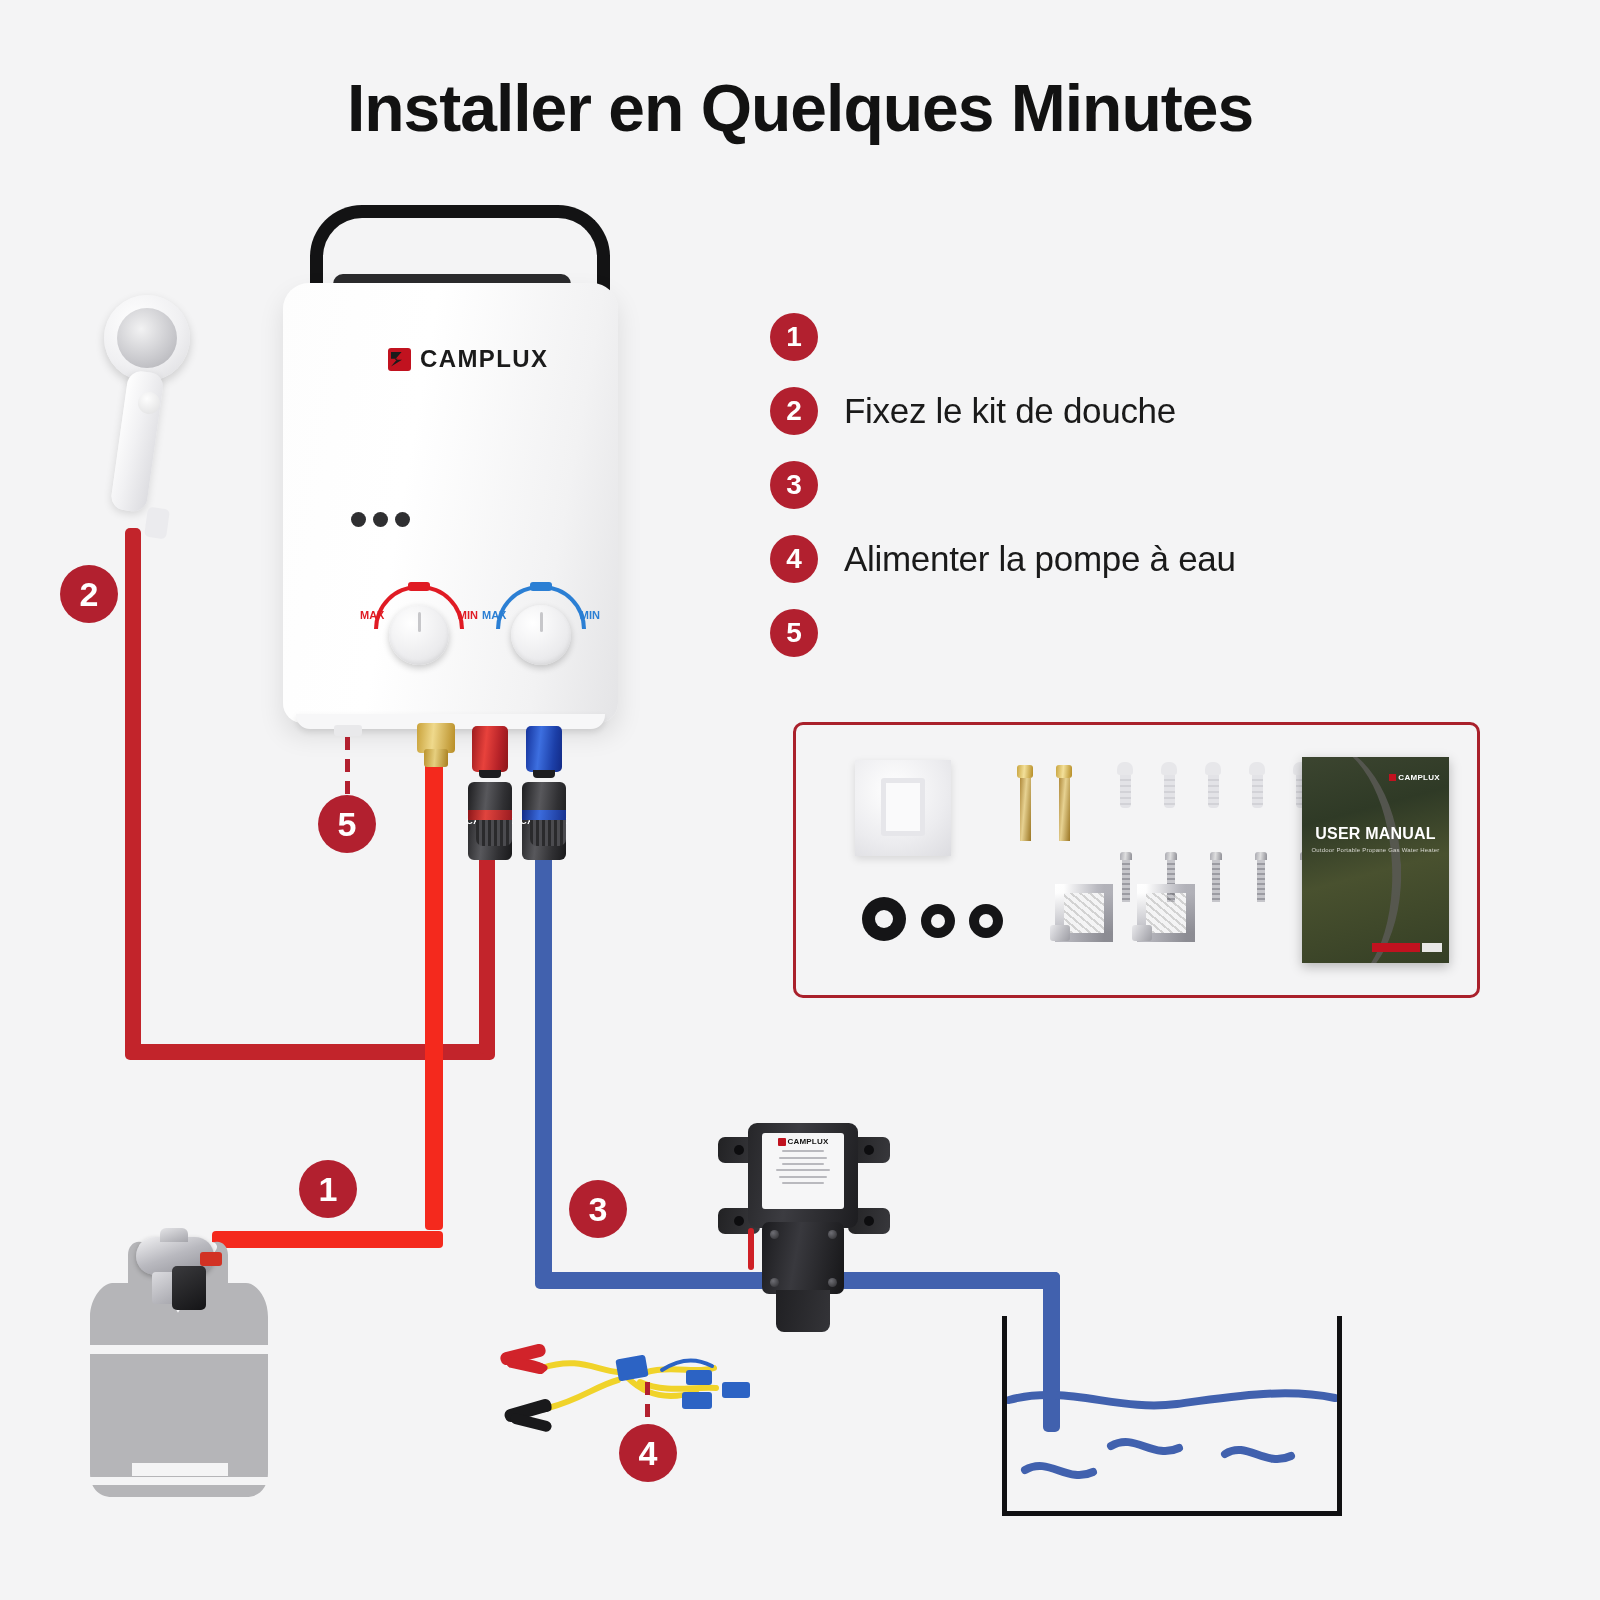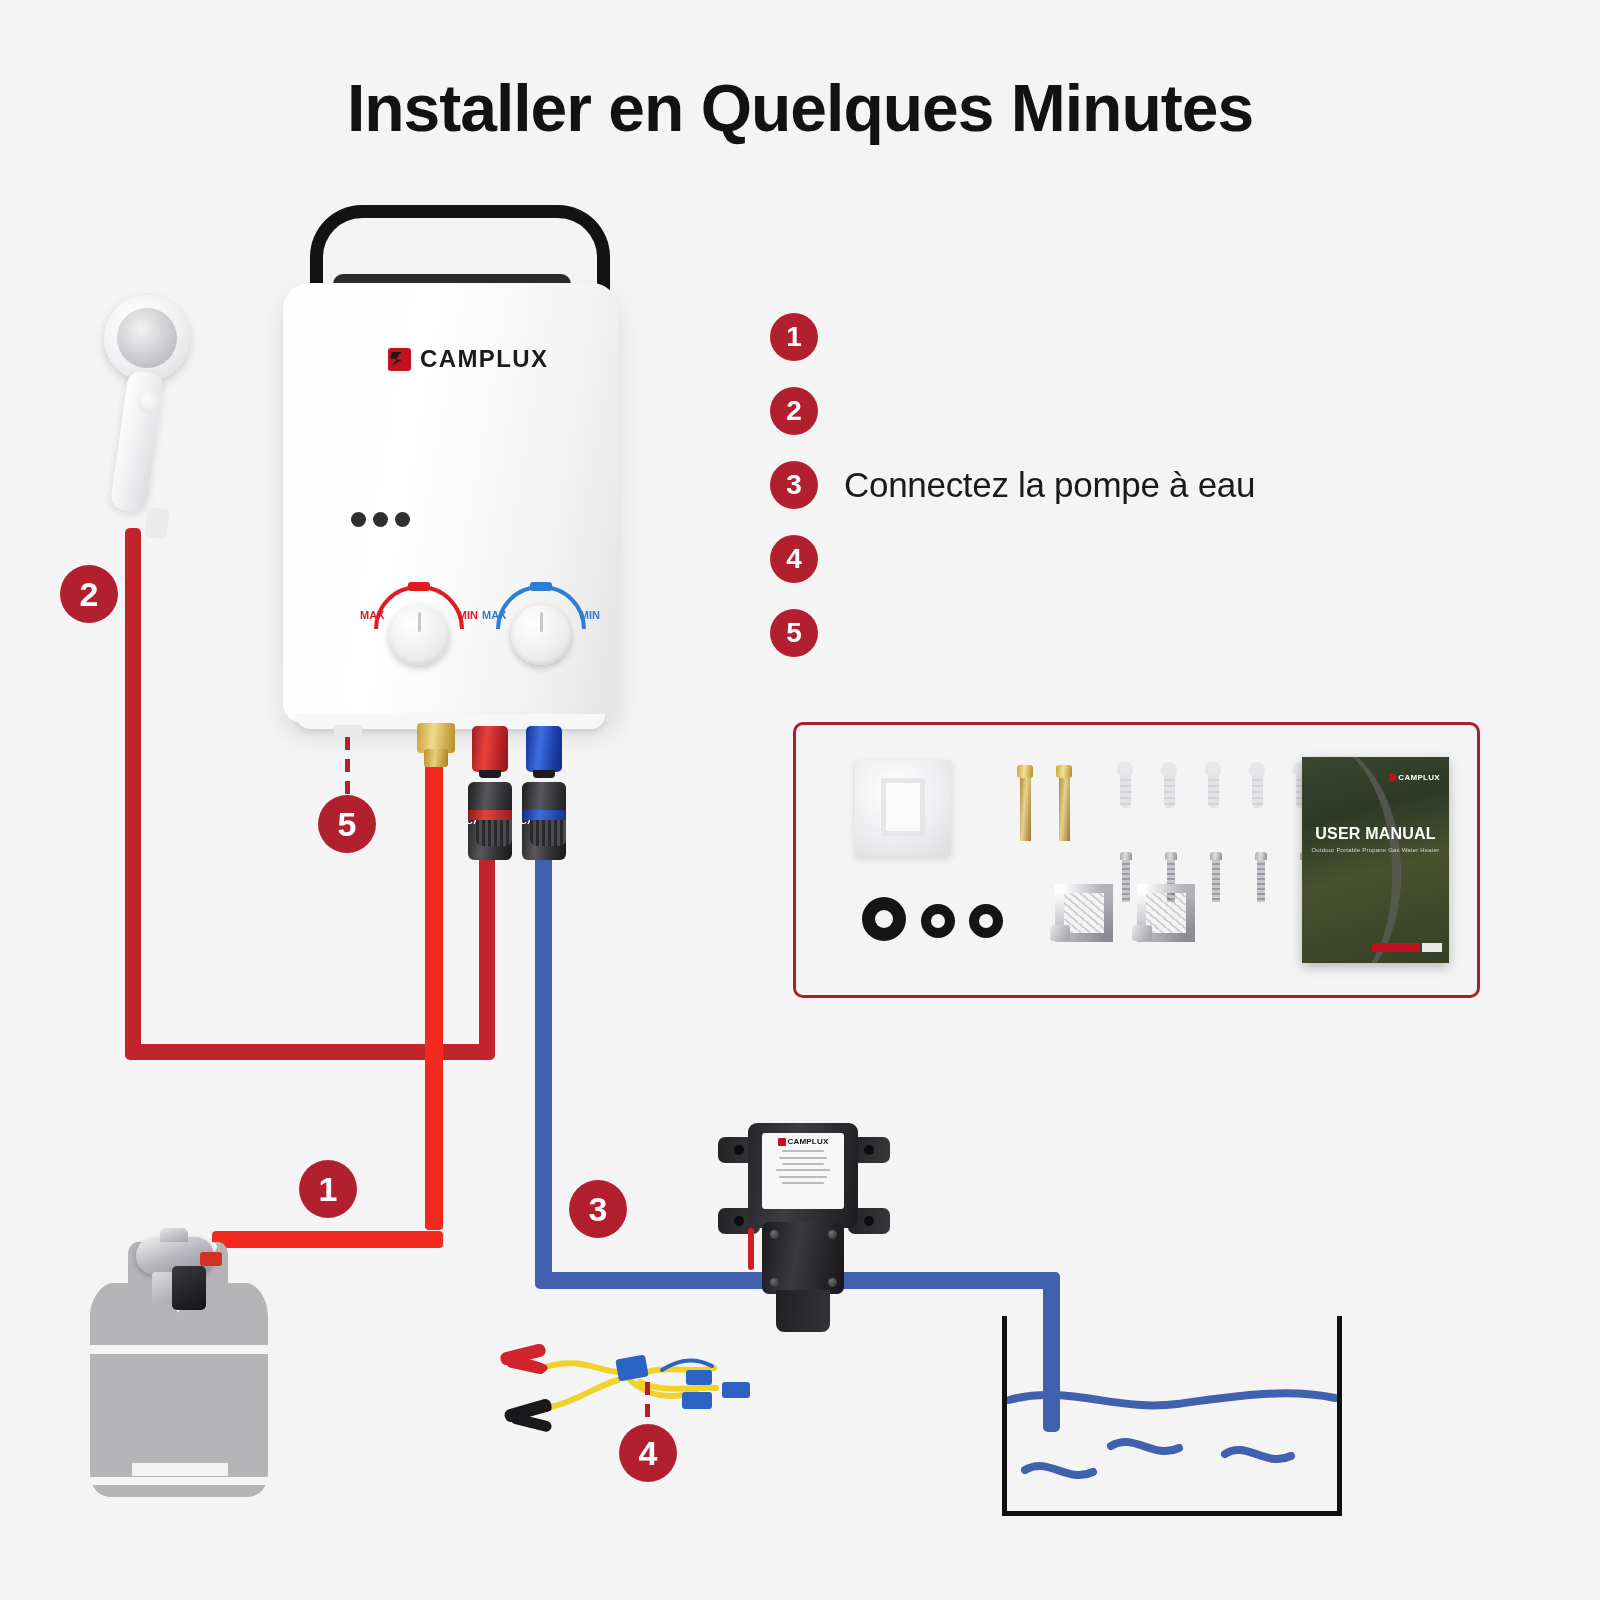--- a/index.html
+++ b/index.html
@@ -291,27 +291,28 @@
 <div id="stage">
 
   <div class="abs" id="title">Installer en Quelques Minutes</div>
 
   <div class="abs" id="steps">
     <div class="step-row">
       <div class="badge">1</div>
     </div>
     <div class="step-row">
       <div class="badge">2</div>
+      <div class="step-label">Fixez le kit de douche</div>
     </div>
     <div class="step-row">
       <div class="badge">3</div>
-      <div class="step-label">Connectez la pompe à eau</div>
     </div>
     <div class="step-row">
       <div class="badge">4</div>
+      <div class="step-label">Alimenter la pompe à eau</div>
     </div>
     <div class="step-row">
       <div class="badge">5</div>
     </div>
   </div>
 
   <div class="abs shower-hose" style="left:125px;top:528px;width:16px;height:530px;"></div>
   <div class="abs shower-hose" style="left:125px;top:1044px;width:370px;height:16px;"></div>
   <div class="abs shower-hose" style="left:479px;top:828px;width:16px;height:226px;"></div>
 

